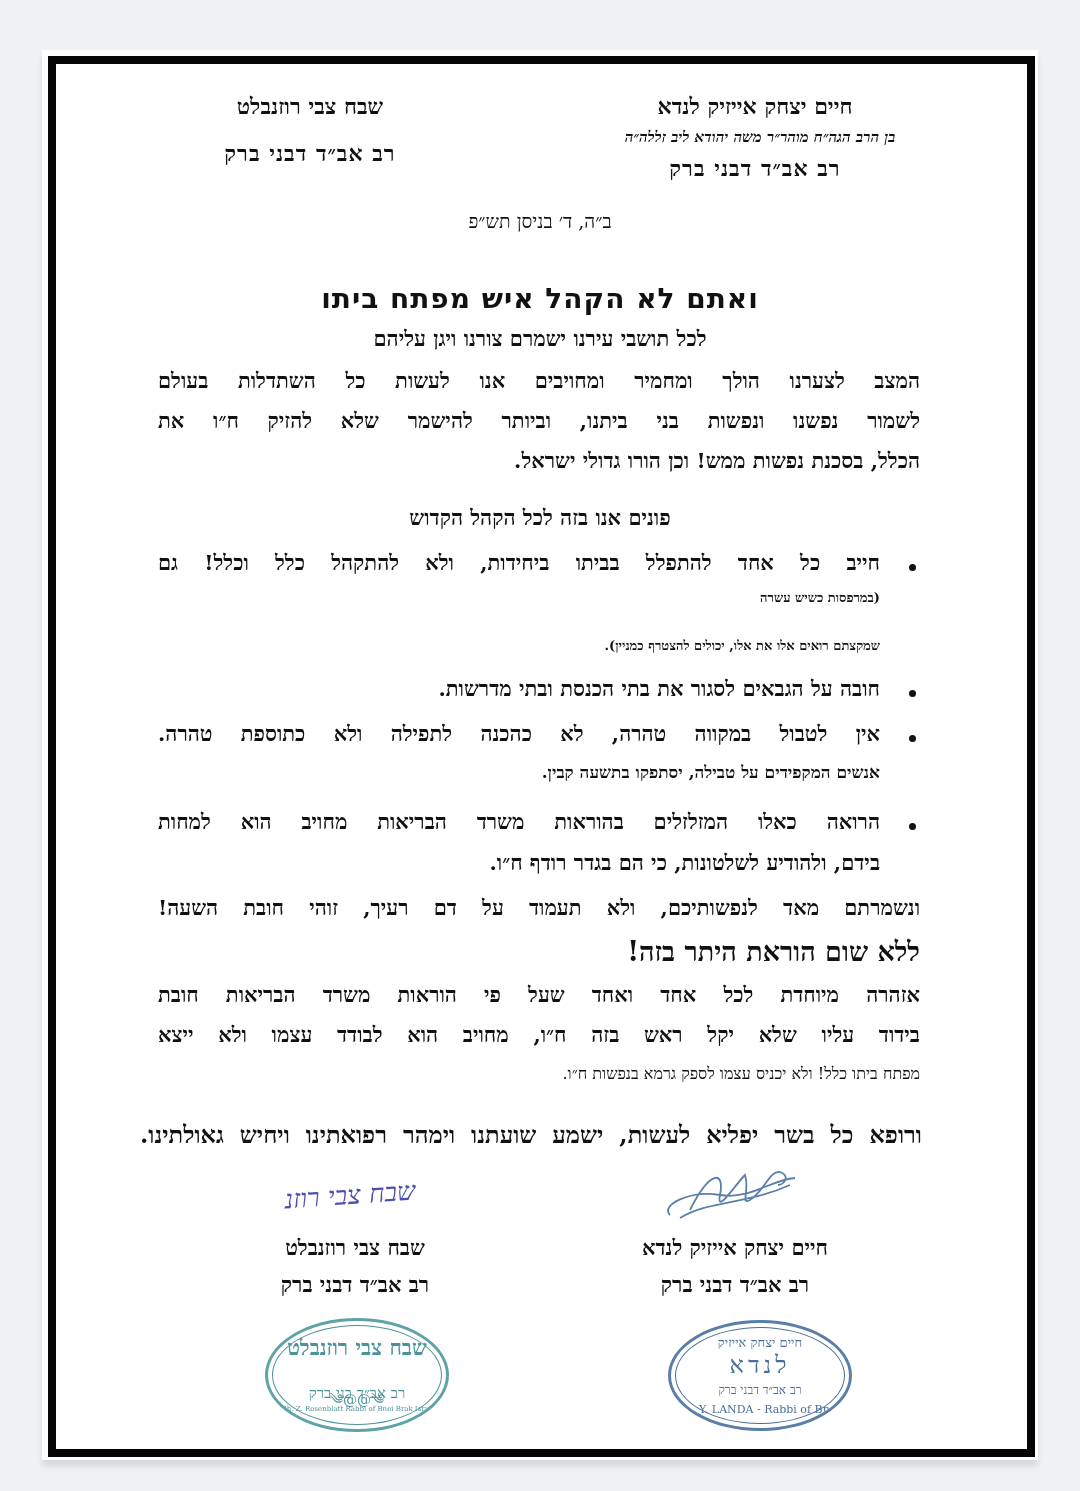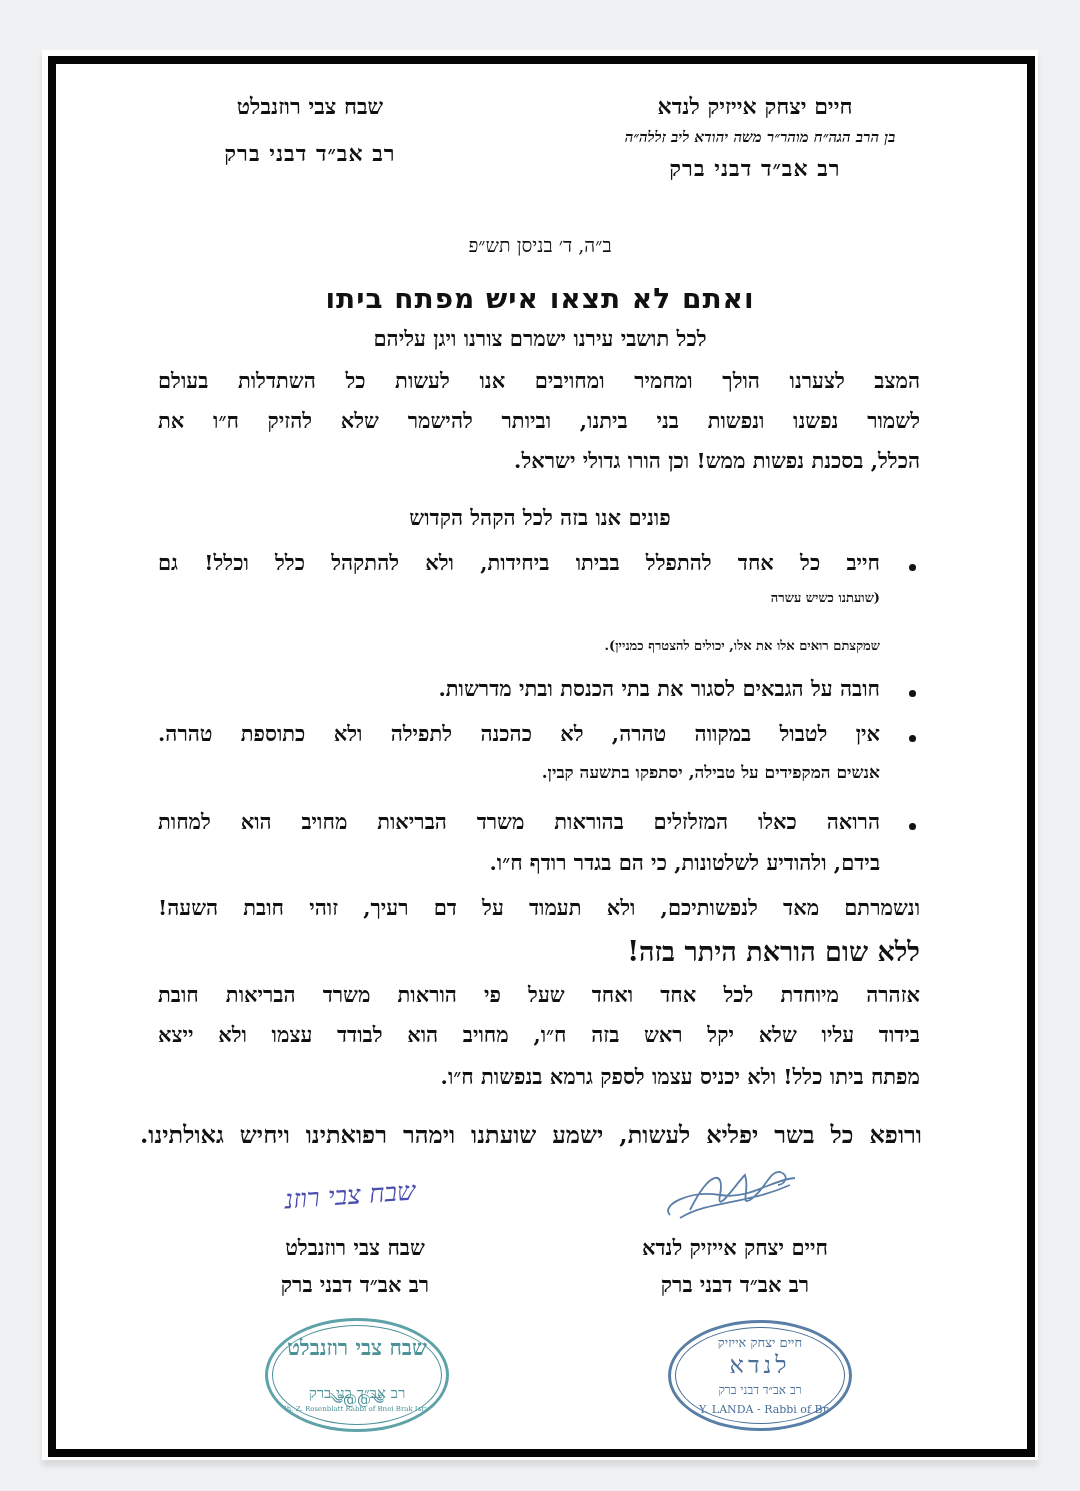--- a/index.html
+++ b/index.html
@@ -47,55 +47,55 @@
 <div class="paper"></div>
 <div class="frame"></div>
 
 <div class="abs rtl hdr-name" style="left:600px; top:93px; width:310px;">חיים יצחק אייזיק לנדא</div>
 <div class="abs rtl hdr-sub" style="left:590px; top:128px; width:340px;">בן הרב הגה״ח מוהר״ר משה יהודא ליב זללה״ה</div>
 <div class="abs rtl hdr-title" style="left:600px; top:155px; width:310px;">רב אב״ד דבני ברק</div>
 
 <div class="abs rtl hdr-name" style="left:190px; top:93px; width:240px;">שבח צבי רוזנבלט</div>
 <div class="abs rtl hdr-title" style="left:190px; top:140px; width:240px;">רב אב״ד דבני ברק</div>
 
-<div class="abs rtl date" style="left:390px; top:210px; width:300px;margin-top:24px;">ב״ה, ד׳ בניסן תש״פ</div>
+<div class="abs rtl date" style="left:390px; top:210px; width:300px;">ב״ה, ד׳ בניסן תש״פ</div>
 
-<div class="abs rtl headline" style="left:250px; top:282px; width:580px;">ואתם לא תצאו איש מפתח ביתו</div>
+<div class="abs rtl headline" style="left:250px; top:282px; width:580px;">ואתם לא הקהל איש מפתח ביתו</div>
 <div class="abs rtl subhead" style="left:250px; top:326px; width:580px;">לכל תושבי עירנו ישמרם צורנו ויגן עליהם</div>
 
 <div class="abs rtl body-line" style="left:158px; top:368px; width:762px;">המצב לצערנו הולך ומחמיר ומחויבים אנו לעשות כל השתדלות בעולם</div>
 <div class="abs rtl body-line" style="left:158px; top:408px; width:762px;">לשמור נפשנו ונפשות בני ביתנו, וביותר להישמר שלא להזיק ח״ו את</div>
 <div class="abs rtl body-line body-last" style="left:158px; top:448px; width:762px;">הכלל, בסכנת נפשות ממש! וכן הורו גדולי ישראל.</div>
 
 <div class="abs rtl subhead" style="left:300px; top:505px; width:480px;">פונים אנו בזה לכל הקהל הקדוש</div>
 
 <span class="bullet" style="left:909px; top:564px;"></span>
 <div class="abs rtl body-line" style="left:158px; top:550px; width:722px;">חייב כל אחד להתפלל בביתו ביחידות, ולא להתקהל כלל וכלל! גם</div>
 <div class="abs rtl" style="left:158px; top:590px; width:722px; white-space:nowrap; font-weight:bold; font-size:21px; display:flex; justify-content:space-between;">
-  <span class="small" style="font-size:13px; align-self:center;">(שועתנו כשיש עשרה</span>
+  <span class="small" style="font-size:13px; align-self:center;">(במרפסות כשיש עשרה</span>
 </div>
 <div class="abs rtl" style="left:158px; top:638px; width:722px; white-space:nowrap; font-weight:bold; font-size:13px;">שמקצתם רואים אלו את אלו, יכולים להצטרף כמניין).</div>
 
 <span class="bullet" style="left:909px; top:690px;"></span>
 <div class="abs rtl" style="left:158px; top:676px; width:722px; white-space:nowrap; font-weight:bold; font-size:21px;">חובה על הגבאים לסגור את בתי הכנסת ובתי מדרשות.</div>
 
 <span class="bullet" style="left:909px; top:735px;"></span>
 <div class="abs rtl body-line" style="left:158px; top:721px; width:722px;">אין לטבול במקווה טהרה, לא כהכנה לתפילה ולא כתוספת טהרה.</div>
 <div class="abs rtl" style="left:158px; top:762px; width:722px; white-space:nowrap; font-weight:bold; font-size:17px;">אנשים המקפידים על טבילה, יסתפקו בתשעה קבין.</div>
 
 <span class="bullet" style="left:909px; top:823px;"></span>
 <div class="abs rtl body-line" style="left:158px; top:809px; width:722px;">הרואה כאלו המזלזלים בהוראות משרד הבריאות מחויב הוא למחות</div>
 <div class="abs rtl" style="left:158px; top:850px; width:722px; white-space:nowrap; font-weight:bold; font-size:21px;">בידם, ולהודיע לשלטונות, כי הם בגדר רודף ח״ו.</div>
 
 <div class="abs rtl body-line" style="left:158px; top:895px; width:762px;">ונשמרתם מאד לנפשותיכם, ולא תעמוד על דם רעיך, זוהי חובת השעה!</div>
 <div class="abs rtl" style="left:158px; top:936px; width:762px; white-space:nowrap; font-weight:bold; font-size:27px;">ללא שום הוראת היתר בזה!</div>
 
 <div class="abs rtl body-line" style="left:158px; top:982px; width:762px;">אזהרה מיוחדת לכל אחד ואחד שעל פי הוראות משרד הבריאות חובת</div>
 <div class="abs rtl body-line" style="left:158px; top:1022px; width:762px;">בידוד עליו שלא יקל ראש בזה ח״ו, מחויב הוא לבודד עצמו ולא ייצא</div>
-<div class="abs rtl" style="left:158px; top:1064px; width:762px; white-space:nowrap; font-weight:bold; font-size:21px;">מפתח ביתו כלל! ולא יכניס עצמו לספק גרמא בנפשות ח״ו.</div>
+<div class="abs rtl" style="left:158px; top:1064px; width:762px; white-space:nowrap; font-weight:normal; font-size:16px;">מפתח ביתו כלל! ולא יכניס עצמו לספק גרמא בנפשות ח״ו.</div>
 
 <div class="abs rtl" style="left:140px; top:1120px; width:782px; white-space:nowrap; font-weight:bold; font-size:24px; text-align:justify; text-align-last:justify;">ורופא כל בשר יפליא לעשות, ישמע שועתנו וימהר רפואתינו ויחיש גאולתינו.</div>
 
 <svg class="abs" style="left:650px; top:1160px;" width="160" height="70" viewBox="0 0 160 70">
   <path d="M20 55 C10 45, 40 30, 70 35 C100 40, 120 20, 145 18 M40 50 C60 10, 75 10, 70 35 C66 55, 85 25, 95 15 C100 30, 90 45, 100 40 C115 30, 120 10, 130 12 C140 15, 135 25, 128 25 M30 58 C60 40, 95 45, 140 25" fill="none" stroke="#5b7fa8" stroke-width="1.8"></path>
 </svg>
 <div class="abs rtl" style="left:230px; top:1180px; width:240px; font-style:italic; font-size:26px; color:#4b4fb0; font-family:'DejaVu Serif',serif; white-space:nowrap; transform:rotate(-4deg); text-align:center;">שבח צבי רוזנ</div>
 
 <div class="abs rtl sig-name" style="left:600px; top:1235px; width:270px;">חיים יצחק אייזיק לנדא</div>
 <div class="abs rtl sig-name" style="left:600px; top:1272px; width:270px;">רב אב״ד דבני ברק</div>

